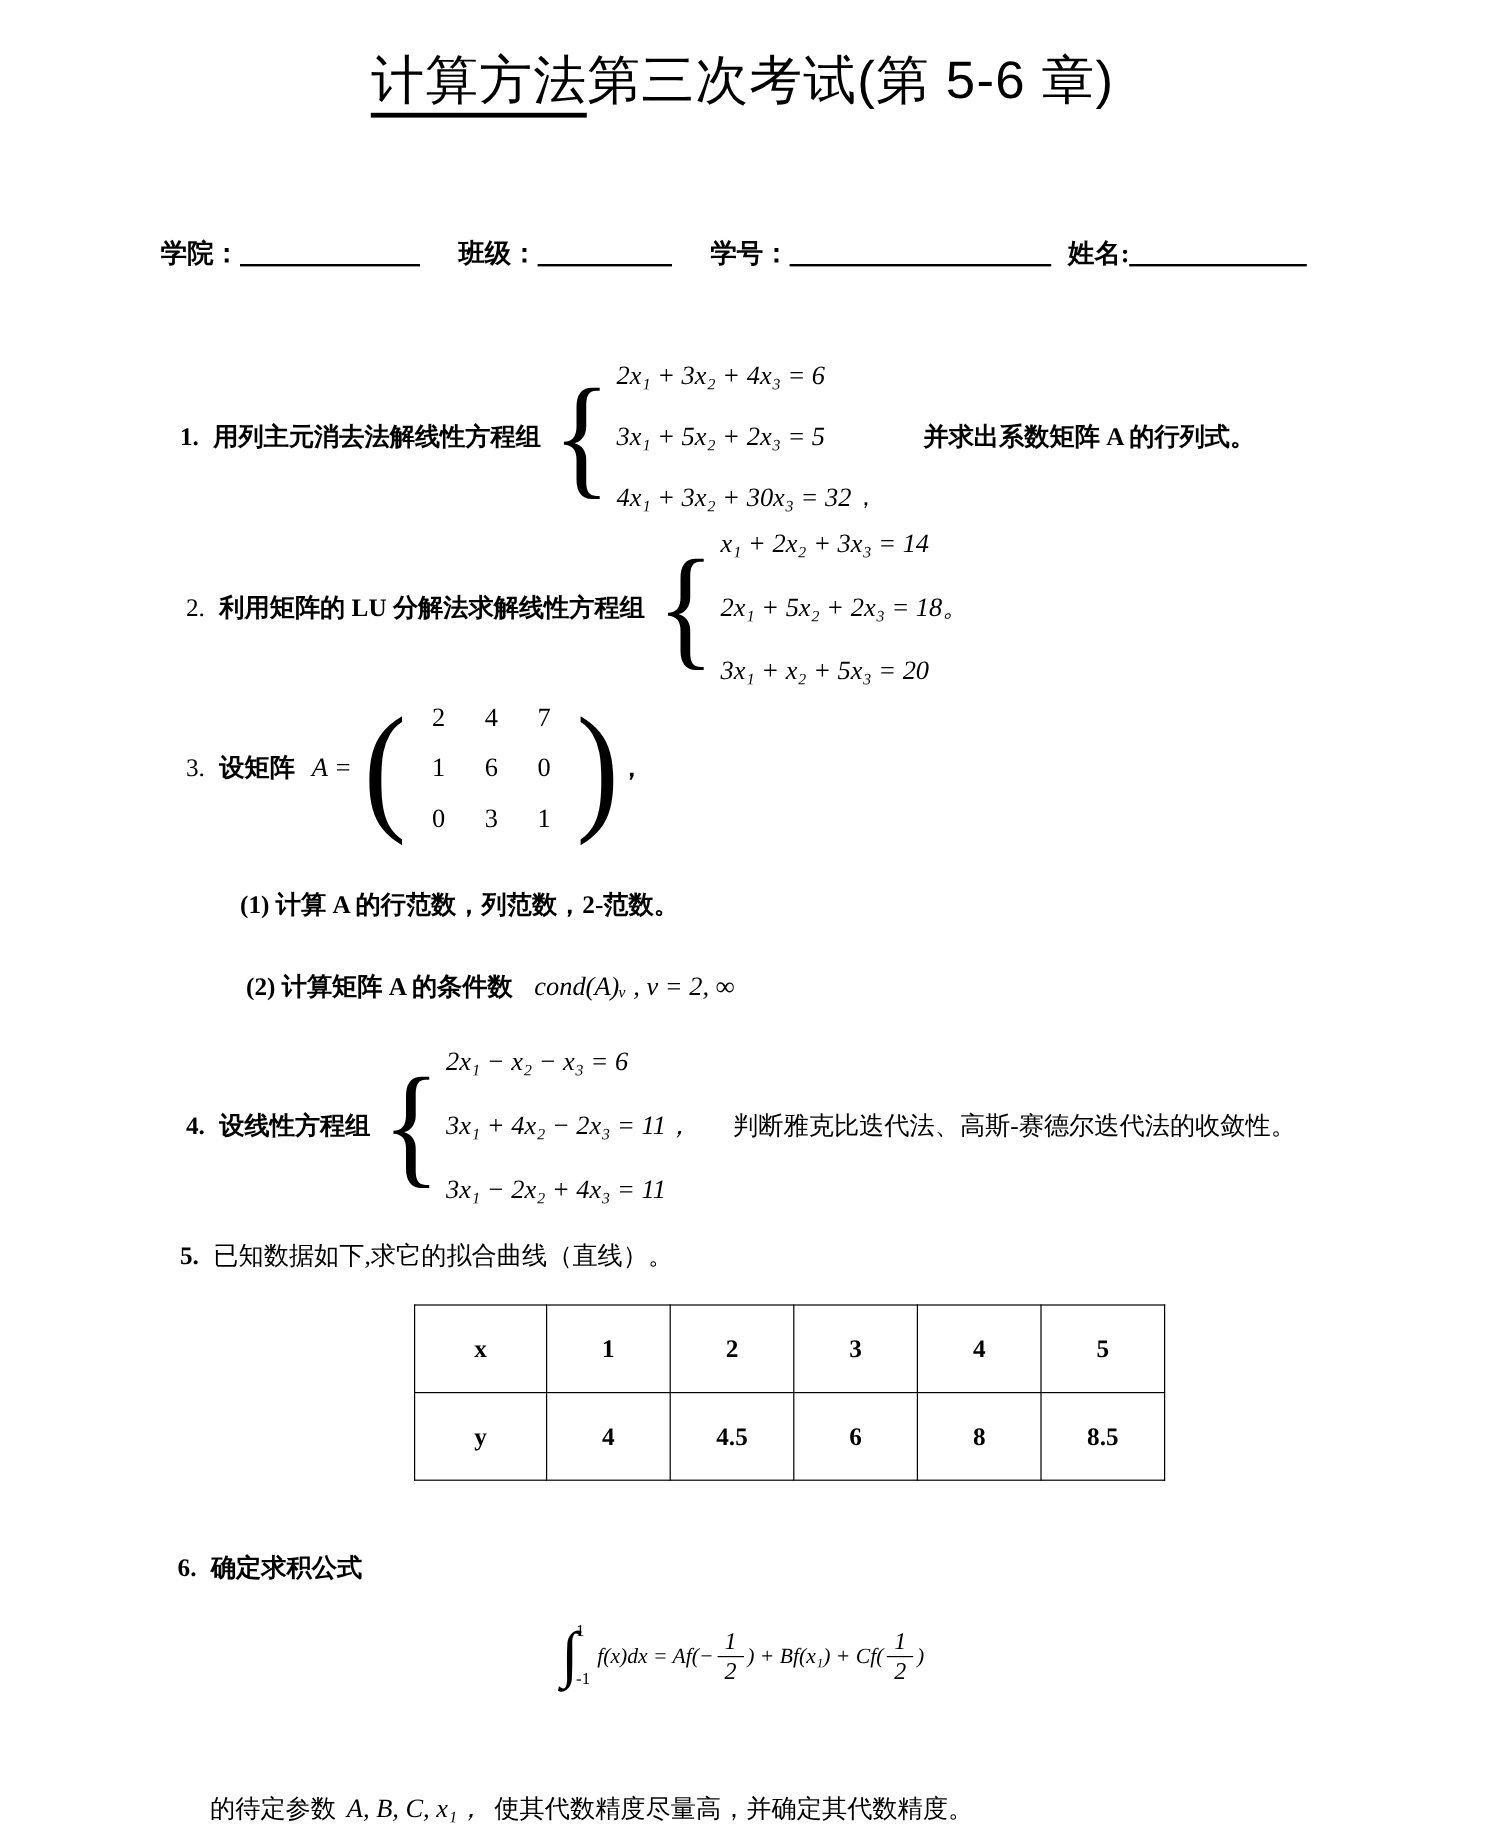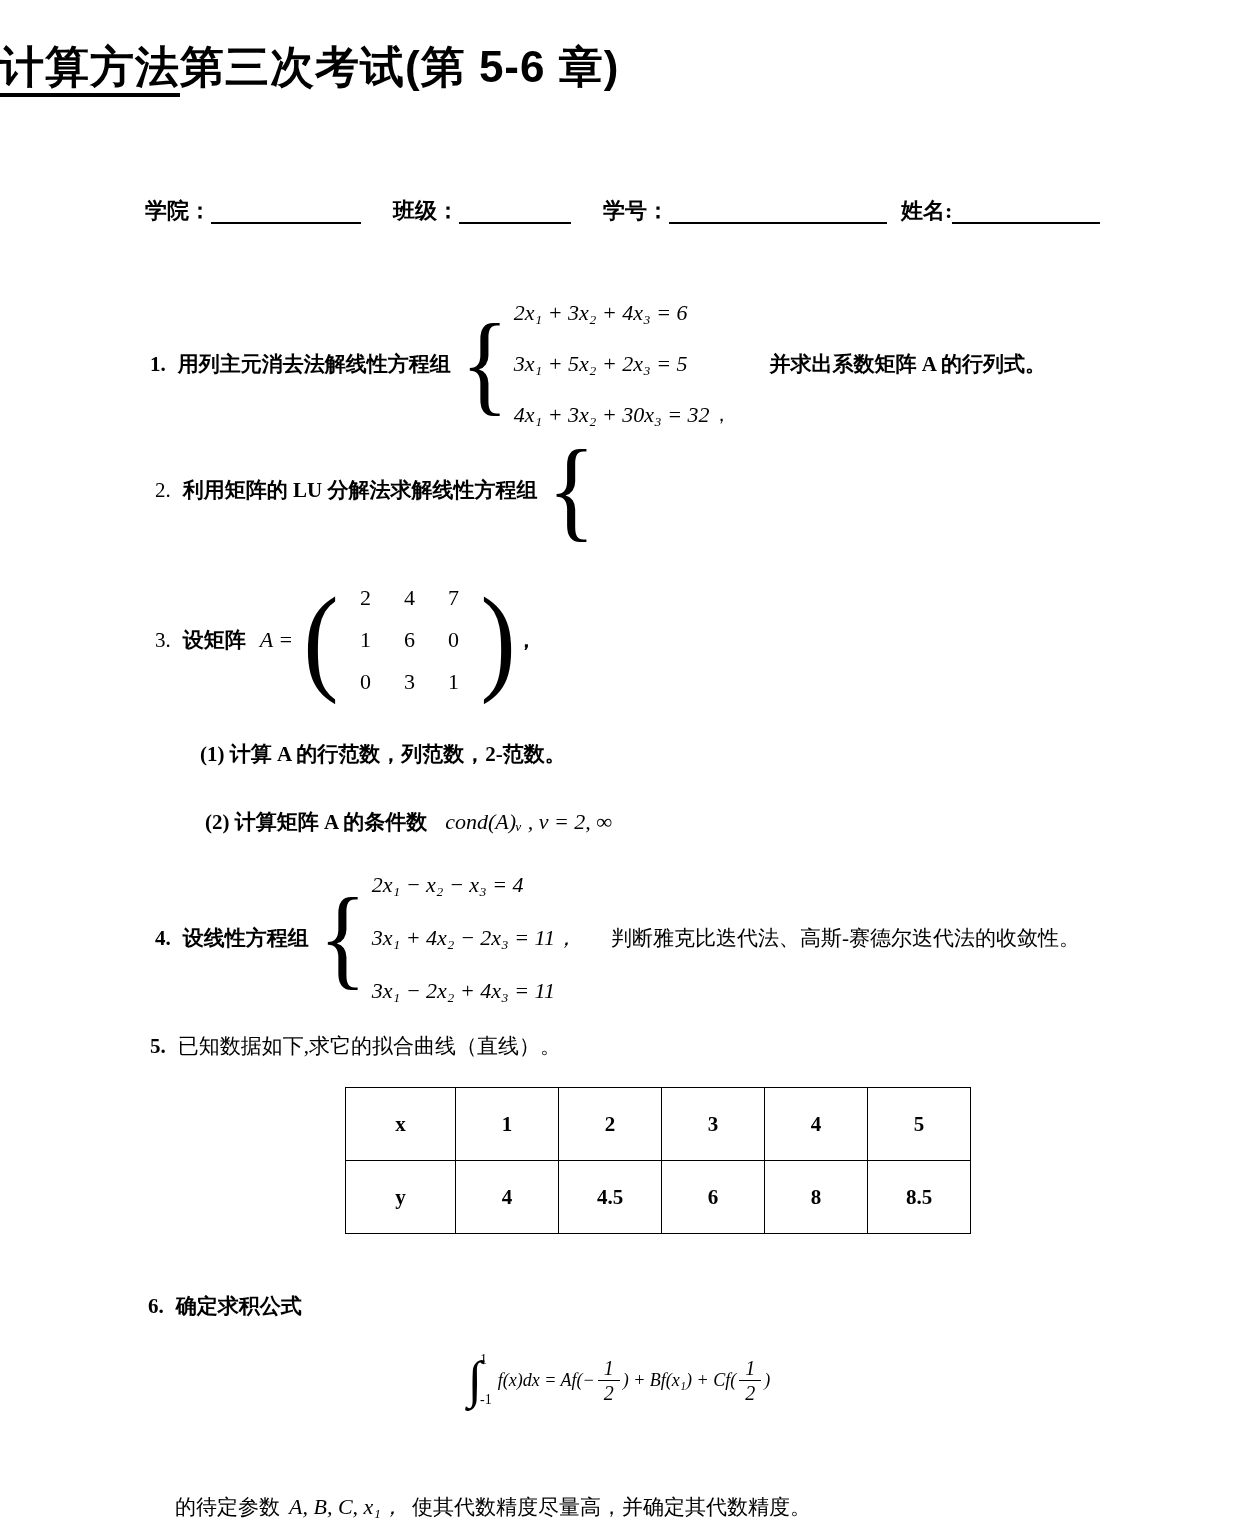--- a/index.html
+++ b/index.html
@@ -8,31 +8,31 @@
     width:1238px; height:1534px;
     position:relative; overflow:hidden;
     color:#000;
     font-family:"Liberation Serif","DejaVu Serif",serif;
   }
   .block { position:absolute; }
 
   
   .title {
     top:38px; left:0; width:100%;
-    text-align:left;
-    font-size:44px; font-weight:bold;
+    text-align:center;
+    font-size:44px; font-weight:normal;
     font-family:"Liberation Sans","DejaVu Sans",sans-serif;
     letter-spacing:1px;
   }
   .title-underline { border-bottom:4px solid #000; padding-bottom:2px; }
 
   
   .info-row {
-    top:196px; left:145px;
-    display:flex; align-items:center;
+    top:196px; left:134px;
+    display:flex; align-items:flex-start;
     font-size:22px; font-weight:bold;
   }
   .blank { display:inline-block; border-bottom:2px solid #000; height:26px; }
   .blank-school { width:150px; margin-right:32px; }
   .blank-class  { width:112px; margin-right:32px; }
   .blank-id     { width:218px; margin-right:14px; }
   .blank-name   { width:148px; }
 
   
   .q { display:flex; align-items:center; font-size:21px; white-space:nowrap; }
@@ -142,20 +142,25 @@
       <span class="sys-comma">，</span>
     </span>
     <span class="qtext q1-suffix">并求出系数矩阵 A 的行列式。</span>
   </div>
 
   <div class="block q q2">
     <span class="qnum">2.</span>
     <span class="qtext">利用矩阵的 LU 分解法求解线性方程组</span>
     <span class="system">
       <span class="brace">{</span>
+      <span class="eqs">
+        <span class="eq">x₁ + 2x₂ + 3x₃ = 14</span>
+        <span class="eq">2x₁ + 5x₂ + 2x₃ = 18。</span>
+        <span class="eq">3x₁ + x₂ + 5x₃ = 20</span>
+      </span>
     </span>
   </div>
 
   <div class="block q q3">
     <span class="qnum">3.</span>
     <span class="qtext">设矩阵</span>
     <span class="mlhs">A =</span>
     <span class="matrix-wrap">
       <span class="paren">(</span>
       <span class="matrix">
@@ -181,21 +186,21 @@
     <span class="qtext">(2)  计算矩阵 A 的条件数</span>
     <span class="math sub2-math">cond(A)ᵥ , v = 2, ∞</span>
   </div>
 
   <div class="block q q4">
     <span class="qnum qbold">4.</span>
     <span class="qtext">设线性方程组</span>
     <span class="system">
       <span class="brace">{</span>
       <span class="eqs">
-        <span class="eq">2x₁ − x₂ − x₃ = 4</span>
+        <span class="eq">2x₁ − x₂ − x₃ = 6</span>
         <span class="eq">3x₁ + 4x₂ − 2x₃ = 11，</span>
         <span class="eq">3x₁ − 2x₂ + 4x₃ = 11</span>
       </span>
     </span>
     <span class="q4-suffix">判断雅克比迭代法、高斯-赛德尔迭代法的收敛性。</span>
   </div>
 
   <div class="block q q5">
     <span class="qnum qbold">5.</span>
     <span class="qtext-normal">已知数据如下,求它的拟合曲线（直线）。</span>

